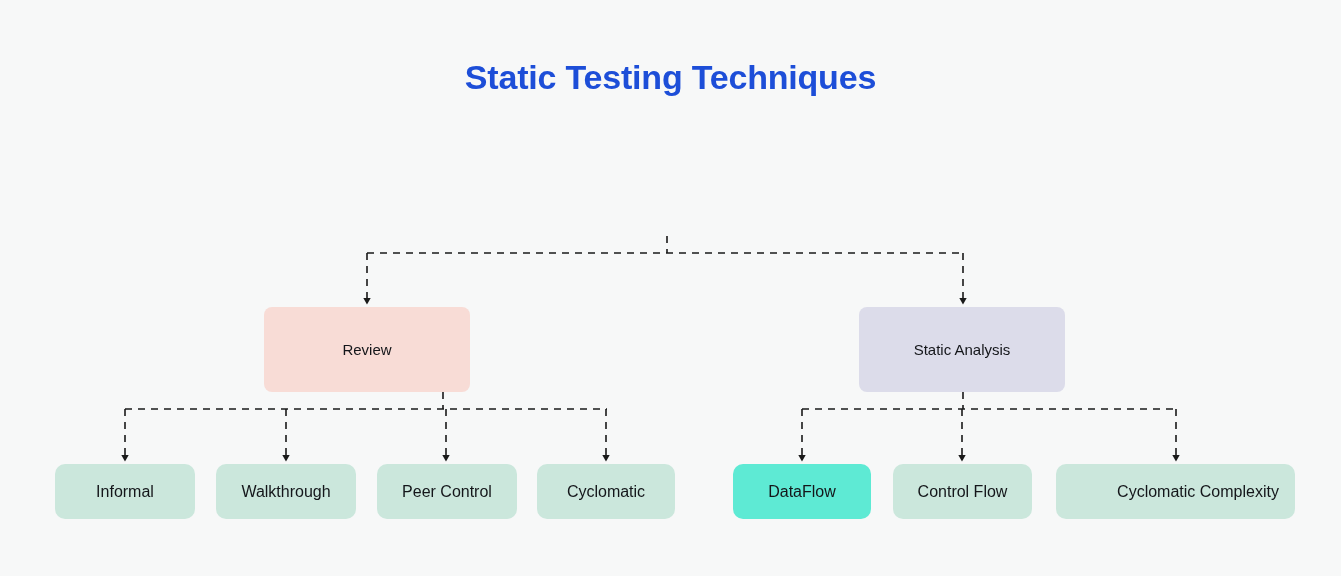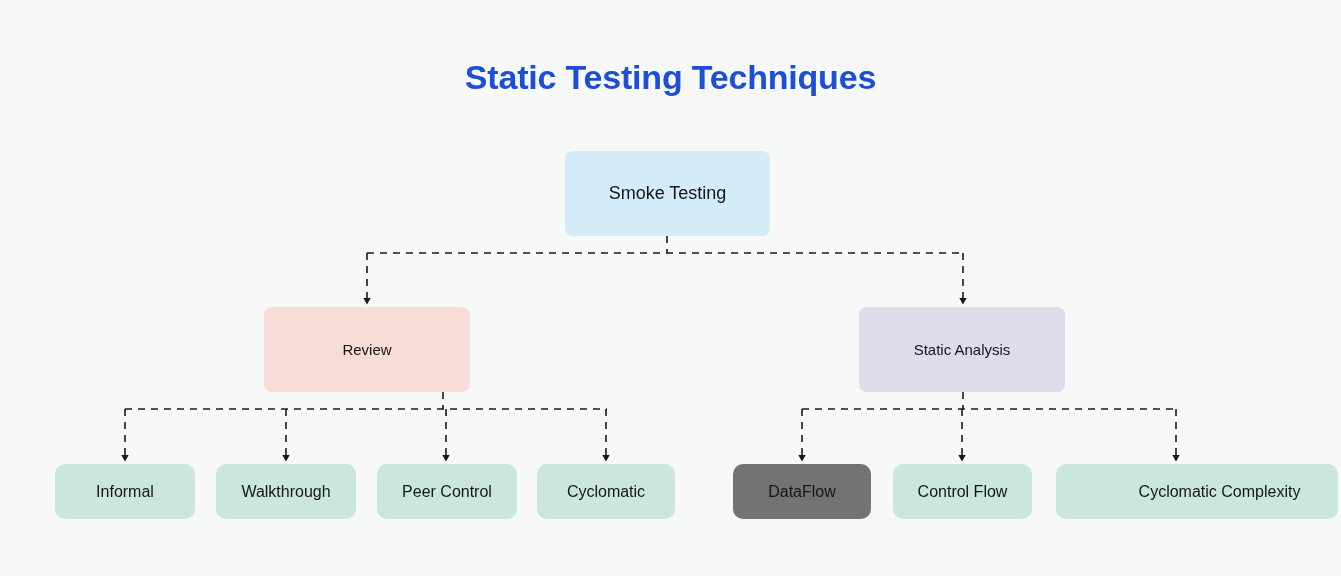--- a/index.html
+++ b/index.html
@@ -94,23 +94,20 @@
       <path d="M606,409 L606,456" marker-end="url(#arrow)"></path>
 
       <path d="M963,392 L963,409"></path>
       <path d="M802,409 L1176,409"></path>
       <path d="M802,409 L802,456" marker-end="url(#arrow)"></path>
       <path d="M962,409 L962,456" marker-end="url(#arrow)"></path>
       <path d="M1176,409 L1176,456" marker-end="url(#arrow)"></path>
     </g>
   </svg>
 
-  <div class="node node-root" style="left: 565px; top: 151px; width: 205px; height: 85px; background: rgb(212, 236, 247);">
-    <span>Smoke Testing</span>
-  </div>
 
   <div class="node node-branch" style="left: 264px; top: 307px; width: 206px; height: 85px; background: rgb(248, 220, 214);">
     <span>Review</span>
   </div>
   <div class="node node-branch" style="left: 859px; top: 307px; width: 206px; height: 85px; background: rgb(220, 220, 234);">
     <span>Static Analysis</span>
   </div>
 
   <div class="node node-leaf" style="left: 55px; top: 464px; width: 140px; height: 55px; background: rgb(203, 231, 220);">
     <span>Informal</span>
@@ -118,23 +115,23 @@
   <div class="node node-leaf" style="left: 216px; top: 464px; width: 140px; height: 55px; background: rgb(203, 231, 220);">
     <span>Walkthrough</span>
   </div>
   <div class="node node-leaf" style="left: 377px; top: 464px; width: 140px; height: 55px; background: rgb(203, 231, 220);">
     <span>Peer Control</span>
   </div>
   <div class="node node-leaf" style="left: 537px; top: 464px; width: 138px; height: 55px; background: rgb(203, 231, 220);">
     <span>Cyclomatic</span>
   </div>
 
-  <div class="node node-leaf" style="left: 733px; top: 464px; width: 138px; height: 55px; background: #737373;">
+  <div class="node node-leaf" style="left: 733px; top: 464px; width: 138px; height: 55px; background: #5eead4;">
     <span>DataFlow</span>
   </div>
   <div class="node node-leaf" style="left: 893px; top: 464px; width: 139px; height: 55px; background: rgb(203, 231, 220);">
     <span>Control Flow</span>
   </div>
-  <div class="node node-leaf" style="left: 1056px; top: 464px; width: 282px; height: 55px; background: rgb(203, 231, 220); padding-left: 45px;">
+  <div class="node node-leaf" style="left: 1056px; top: 464px; width: 239px; height: 55px; background: rgb(203, 231, 220); padding-left: 45px;">
     <span>Cyclomatic Complexity</span>
   </div>
 
 </div>
 
 </body></html>

